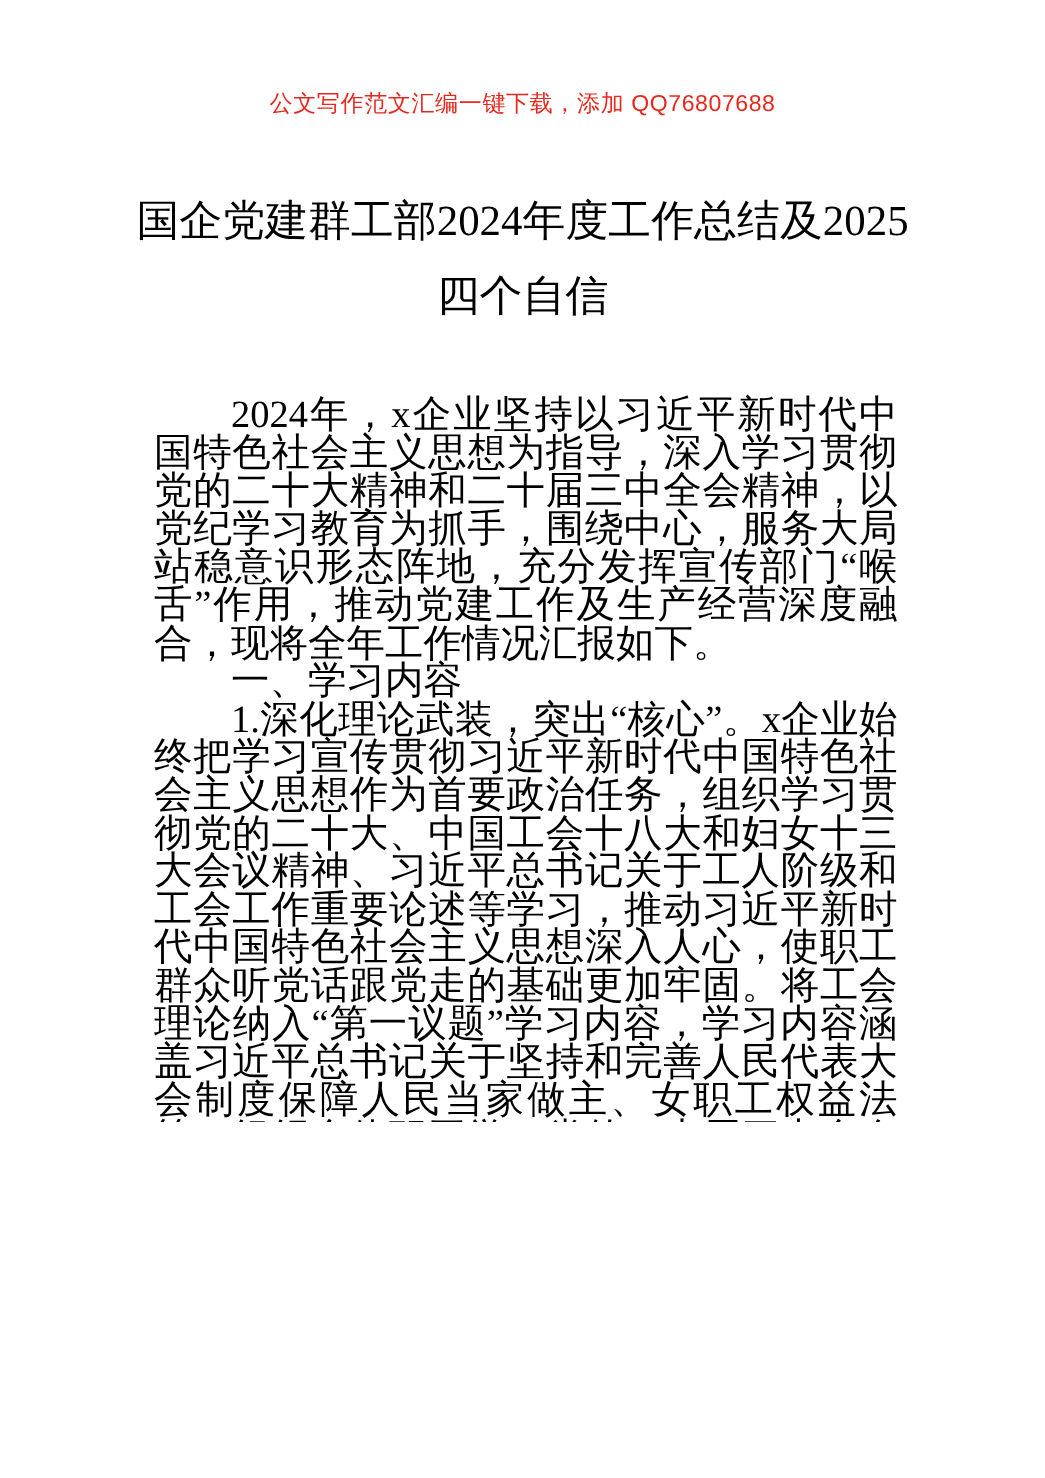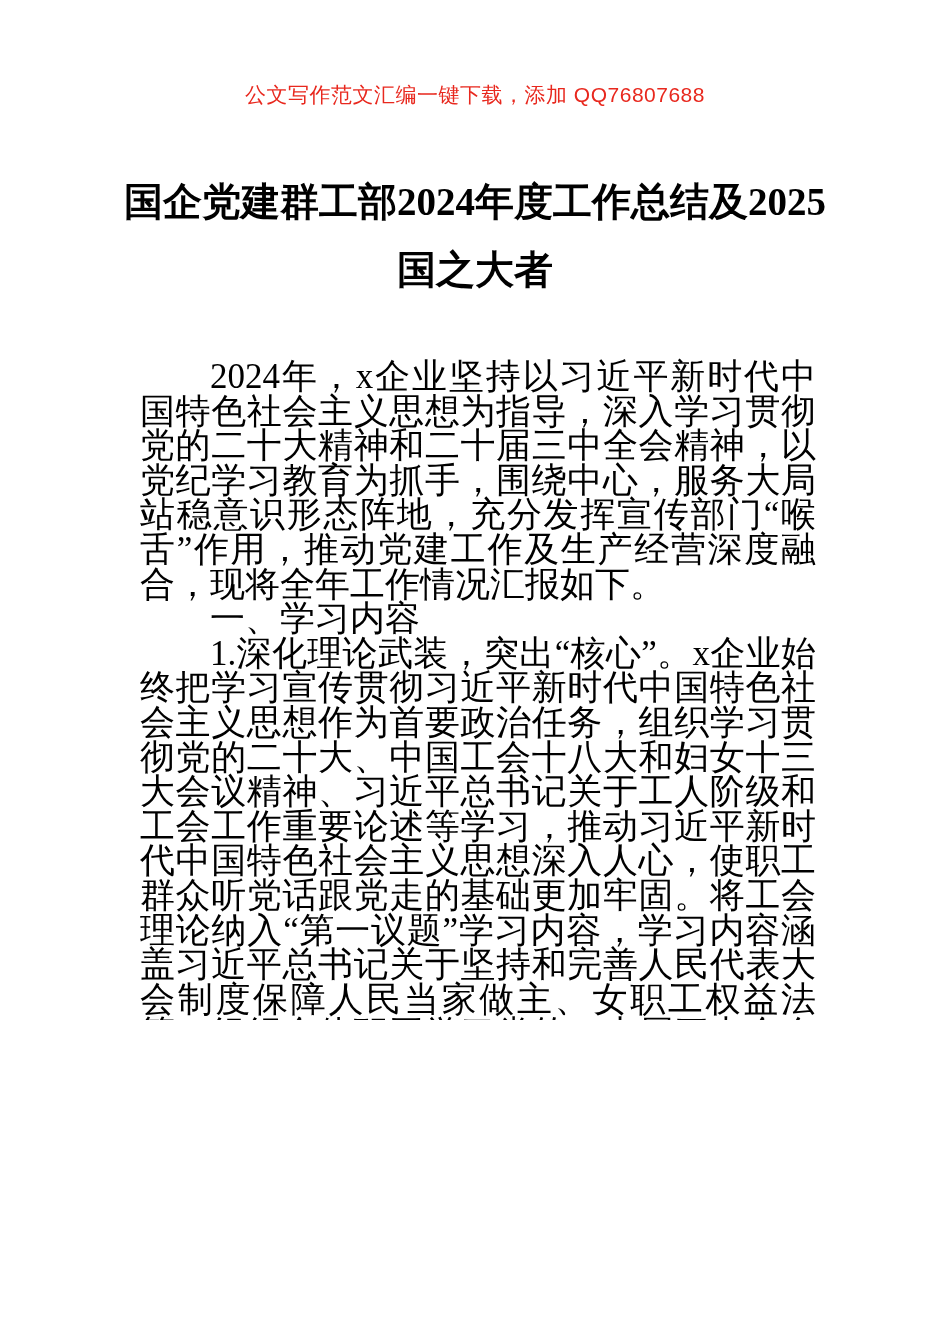--- a/index.html
+++ b/index.html
@@ -17,21 +17,21 @@
     text-align: center;
     font-family: "Liberation Sans", "DejaVu Sans", sans-serif;
     font-size: 21px;
     line-height: 26px;
     color: #e8281e;
     letter-spacing: 0.5px;
   }
   .title {
     margin: 60px 0 0 0;
     text-align: center;
-    font-weight: bold;
+    font-weight: normal;
     font-size: 39px;
     line-height: 68px;
     font-family: "Liberation Serif", "DejaVu Serif", serif;
   }
   .title .title-line { display: block; }
   .doc-body {
     width: 676px;
     margin: 56px 0 0 140px;
     font-size: 35px;
     line-height: 34.6px;
@@ -53,21 +53,21 @@
 </style>
 </head>
 <body>
 
 <div class="page">
 
   <div class="notice">公文写作范文汇编一键下载，添加 QQ76807688</div>
 
   <h1 class="title">
     <span class="title-line">国企党建群工部2024年度工作总结及2025</span>
-    <span class="title-line">国之大者</span>
+    <span class="title-line">四个自信</span>
   </h1>
 
   <div class="doc-body">
     <p>2024年，x企业坚持以习近平新时代中国特色社会主义思想为指导，深入学习贯彻党的二十大精神和二十届三中全会精神，以党纪学习教育为抓手，围绕中心，服务大局站稳意识形态阵地，充分发挥宣传部门“喉舌”作用，推动党建工作及生产经营深度融合，现将全年工作情况汇报如下。</p>
     <p>一、学习内容</p>
     <p>1.深化理论武装，突出“核心”。x企业始终把学习宣传贯彻习近平新时代中国特色社会主义思想作为首要政治任务，组织学习贯彻党的二十大、中国工会十八大和妇女十三大会议精神、习近平总书记关于工人阶级和工会工作重要论述等学习，推动习近平新时代中国特色社会主义思想深入人心，使职工群众听党话跟党走的基础更加牢固。将工会理论纳入“第一议题”学习内容，学习内容涵盖习近平总书记关于坚持和完善人民代表大会制度保障人民当家做主、女职工权益法等。组织全体职工学习党的二十届三中全会精神，收取学习体会x篇。灵活运用微信订阅号转发三中全会及相关会议精神，不断提高全体党员干部职工政治判断力、政治领悟力、政治执行力，增强“四个意识”、坚定“四个自信”、做到“两个维护”，牢记“国之大者”，更加紧密地团结在以习近平同志为核心的党中央周围，把党中央的决策部署转化为指导实践、推动工作的强劲动力，凝聚起振兴勘查院、高质量发展的磅礴力量。</p>
     <p>聚焦党纪学习教育工作主线，年工作安排“线上”学习</p>
   </div>
 
   <div class="page-number">1</div>

